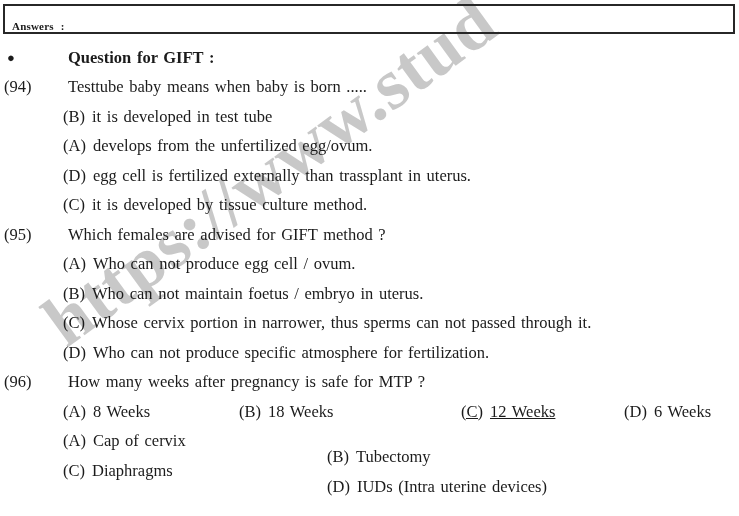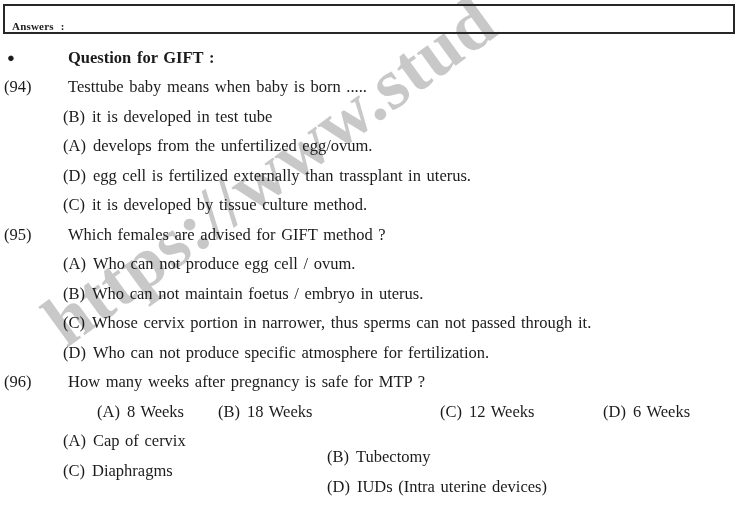--- a/index.html
+++ b/index.html
@@ -70,23 +70,23 @@
   }
   .opt-indent { flex: 0 0 63px; }
   .bold { font-weight: bold; }
   .bullet {
     font-size: 13px;
     padding-left: 7px;
   }
   .ol { margin-right: 7px; }
   .qtext { flex: 1; }
   
-  .q96-a { flex: 0 0 155px; text-align: center; }
-  .q96-b { flex: 0 0 222px; }
-  .q96-c { flex: 0 0 163px; }
+  .q96-a { flex: 0 0 155px; }
+  .q96-b { flex: 0 0 222px; margin-left: 21px; }
+  .q96-c { flex: 0 0 163px; text-decoration: underline; }
   .q96-d { flex: 1; }
   
   .q97-left { flex: 0 0 264px; }
   .q97-right { flex: 1; margin-top: 32px; }
 </style>
 </head>
 <body>
 
 <div class="doc">
 

